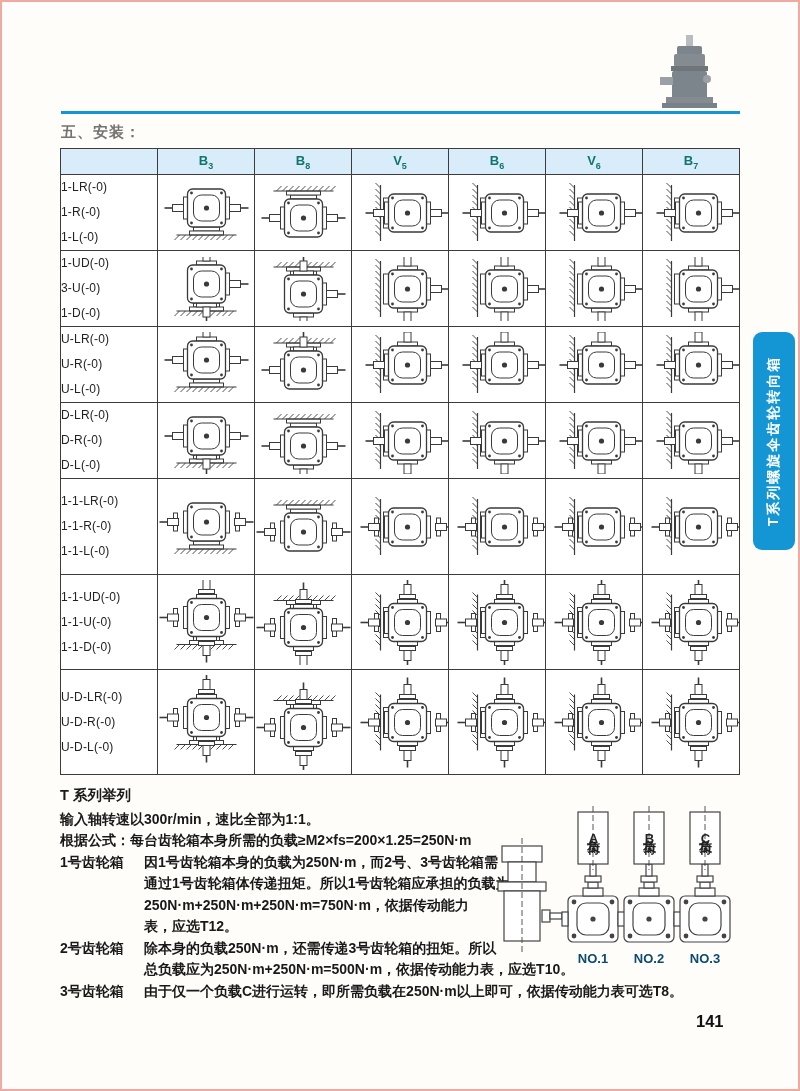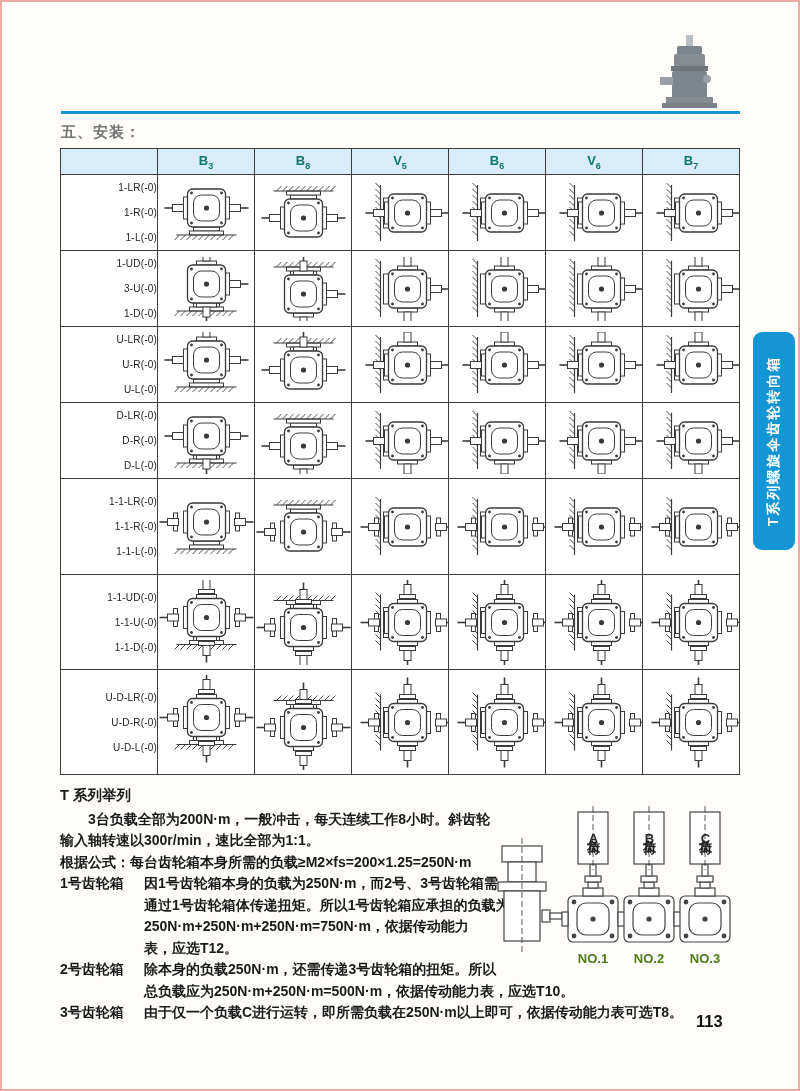--- a/index.html
+++ b/index.html
@@ -13,21 +13,21 @@
   .section-title{position:absolute;left:59px;top:121px;font-size:15px;font-weight:bold;
     letter-spacing:1px;color:#737373;}
 
   
   .install-table{position:absolute;left:58px;top:146px;width:680px;
     border-collapse:collapse;table-layout:fixed;background:#fff;}
   .install-table th,.install-table td{border:1.5px solid #3c3c3c;padding:0;}
   .install-table thead th{height:25px;background:#d9ecf9;font-size:13px;font-weight:600;
     color:#0f766e;text-align:center;}
   .install-table sub{font-size:9px;}
-  .label-cell{padding-left:11px;font-size:10px;color:#222;vertical-align:middle;text-align:right;}
+  .label-cell{padding-left:11px;font-size:12px;color:#222;vertical-align:middle;}
   .label-cell div{line-height:25px;letter-spacing:0.2px;white-space:nowrap;}
   .draw-cell{text-align:center;vertical-align:middle;}
   .draw-cell svg{display:block;margin:0 auto;}
 
   
   .side-tab{position:absolute;left:751px;top:330px;width:42px;height:218px;
     background:#1496d5;border-radius:9px;}
   .side-tab .tab-text{position:absolute;left:50%;top:50%;
     transform:translate(-50%,-50%) rotate(-90deg);white-space:nowrap;
     color:#fff;font-size:14px;font-weight:bold;letter-spacing:2px;}
@@ -43,21 +43,21 @@
   .ex-item .desc div{white-space:nowrap;}
 
   
   .diagram{position:absolute;left:486px;top:798px;width:270px;height:172px;}
   .diagram svg{position:absolute;left:0;top:0;}
   .load-label{position:absolute;width:30px;height:52px;top:12px;
     display:flex;align-items:center;justify-content:center;
     writing-mode:vertical-rl;text-orientation:upright;
     font-size:13px;font-weight:600;letter-spacing:1px;color:#222;}
   .unit-label{position:absolute;top:151px;width:54px;text-align:center;
-    font-size:13px;font-weight:600;color:#4d7c0f;}
+    font-size:13px;font-weight:600;color:#0c4a6e;}
 
   .page-number{position:absolute;left:694px;top:1010px;font-size:16.5px;
     font-weight:bold;color:#111;}
 </style>
 </head>
 <body>
 
 <div class="page">
 
   <div class="product-photo">
@@ -1532,21 +1532,20 @@
         </tr>
       </tbody>
   </table>
 
   <div class="side-tab">
     <div class="tab-text">T系列螺旋伞齿轮转向箱</div>
   </div>
 
   <div class="example">
     <div class="ex-heading">T 系列举列</div>
-    <div class="ex-line indent">3台负载全部为200N·m，一般冲击，每天连续工作8小时。斜齿轮</div>
     <div class="ex-line">输入轴转速以300r/min，速比全部为1:1。</div>
     <div class="ex-line">根据公式：每台齿轮箱本身所需的负载≥M2×fs=200×1.25=250N·m</div>
 
     <div class="ex-item">
       <div class="term">1号齿轮箱</div>
       <div class="desc">
         <div>因1号齿轮箱本身的负载为250N·m，而2号、3号齿轮箱需</div>
         <div>通过1号齿轮箱体传递扭矩。所以1号齿轮箱应承担的负载为：</div>
         <div>250N·m+250N·m+250N·m=750N·m，依据传动能力</div>
         <div>表，应选T12。</div>
@@ -1637,14 +1636,14 @@
       </g>
     </svg>
     <div class="load-label" style="left:90px">负荷A</div>
     <div class="load-label" style="left:146px">负荷B</div>
     <div class="load-label" style="left:202px">负荷C</div>
     <div class="unit-label" style="left:78px">NO.1</div>
     <div class="unit-label" style="left:134px">NO.2</div>
     <div class="unit-label" style="left:190px">NO.3</div>
   </div>
 
-  <div class="page-number">113</div>
+  <div class="page-number">141</div>
 </div>
 
 </body></html>

